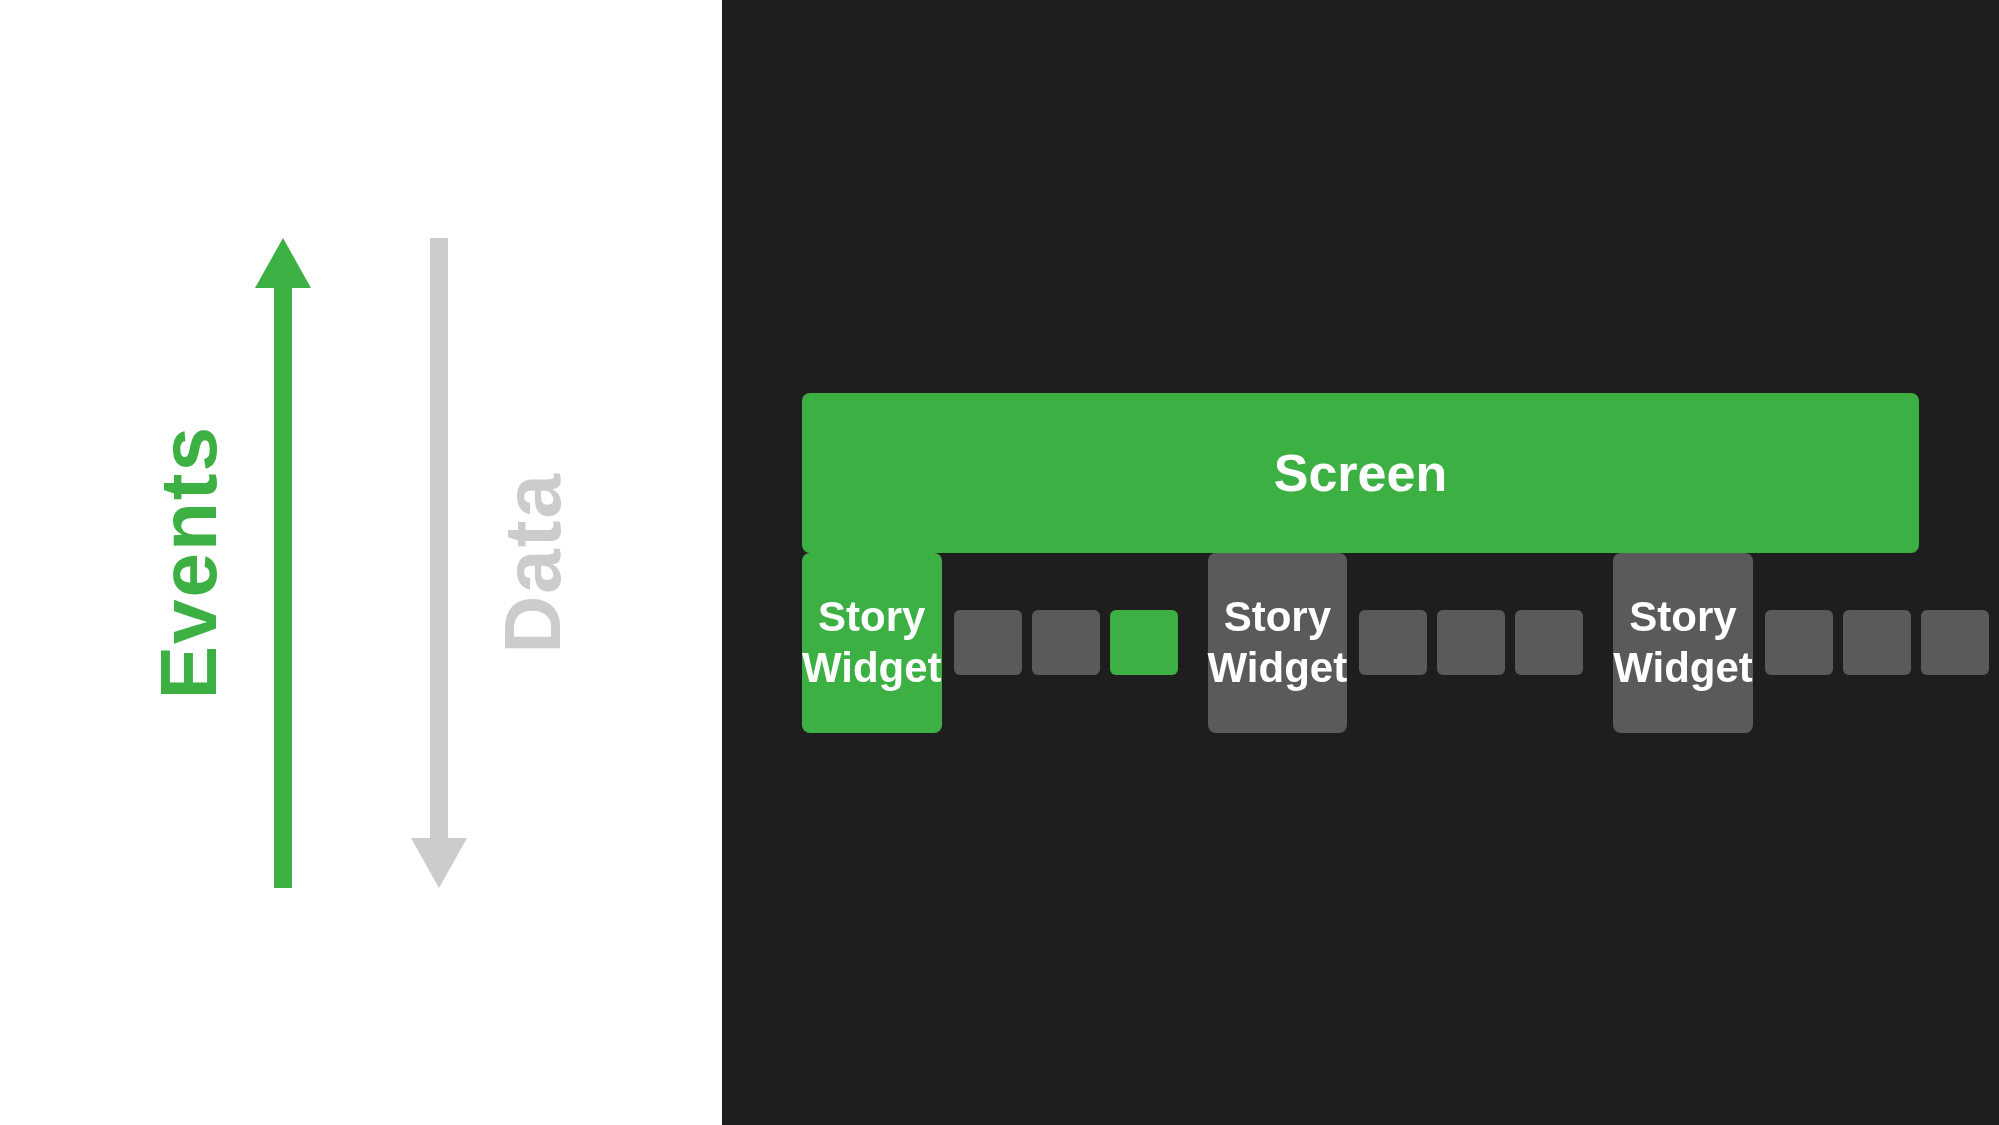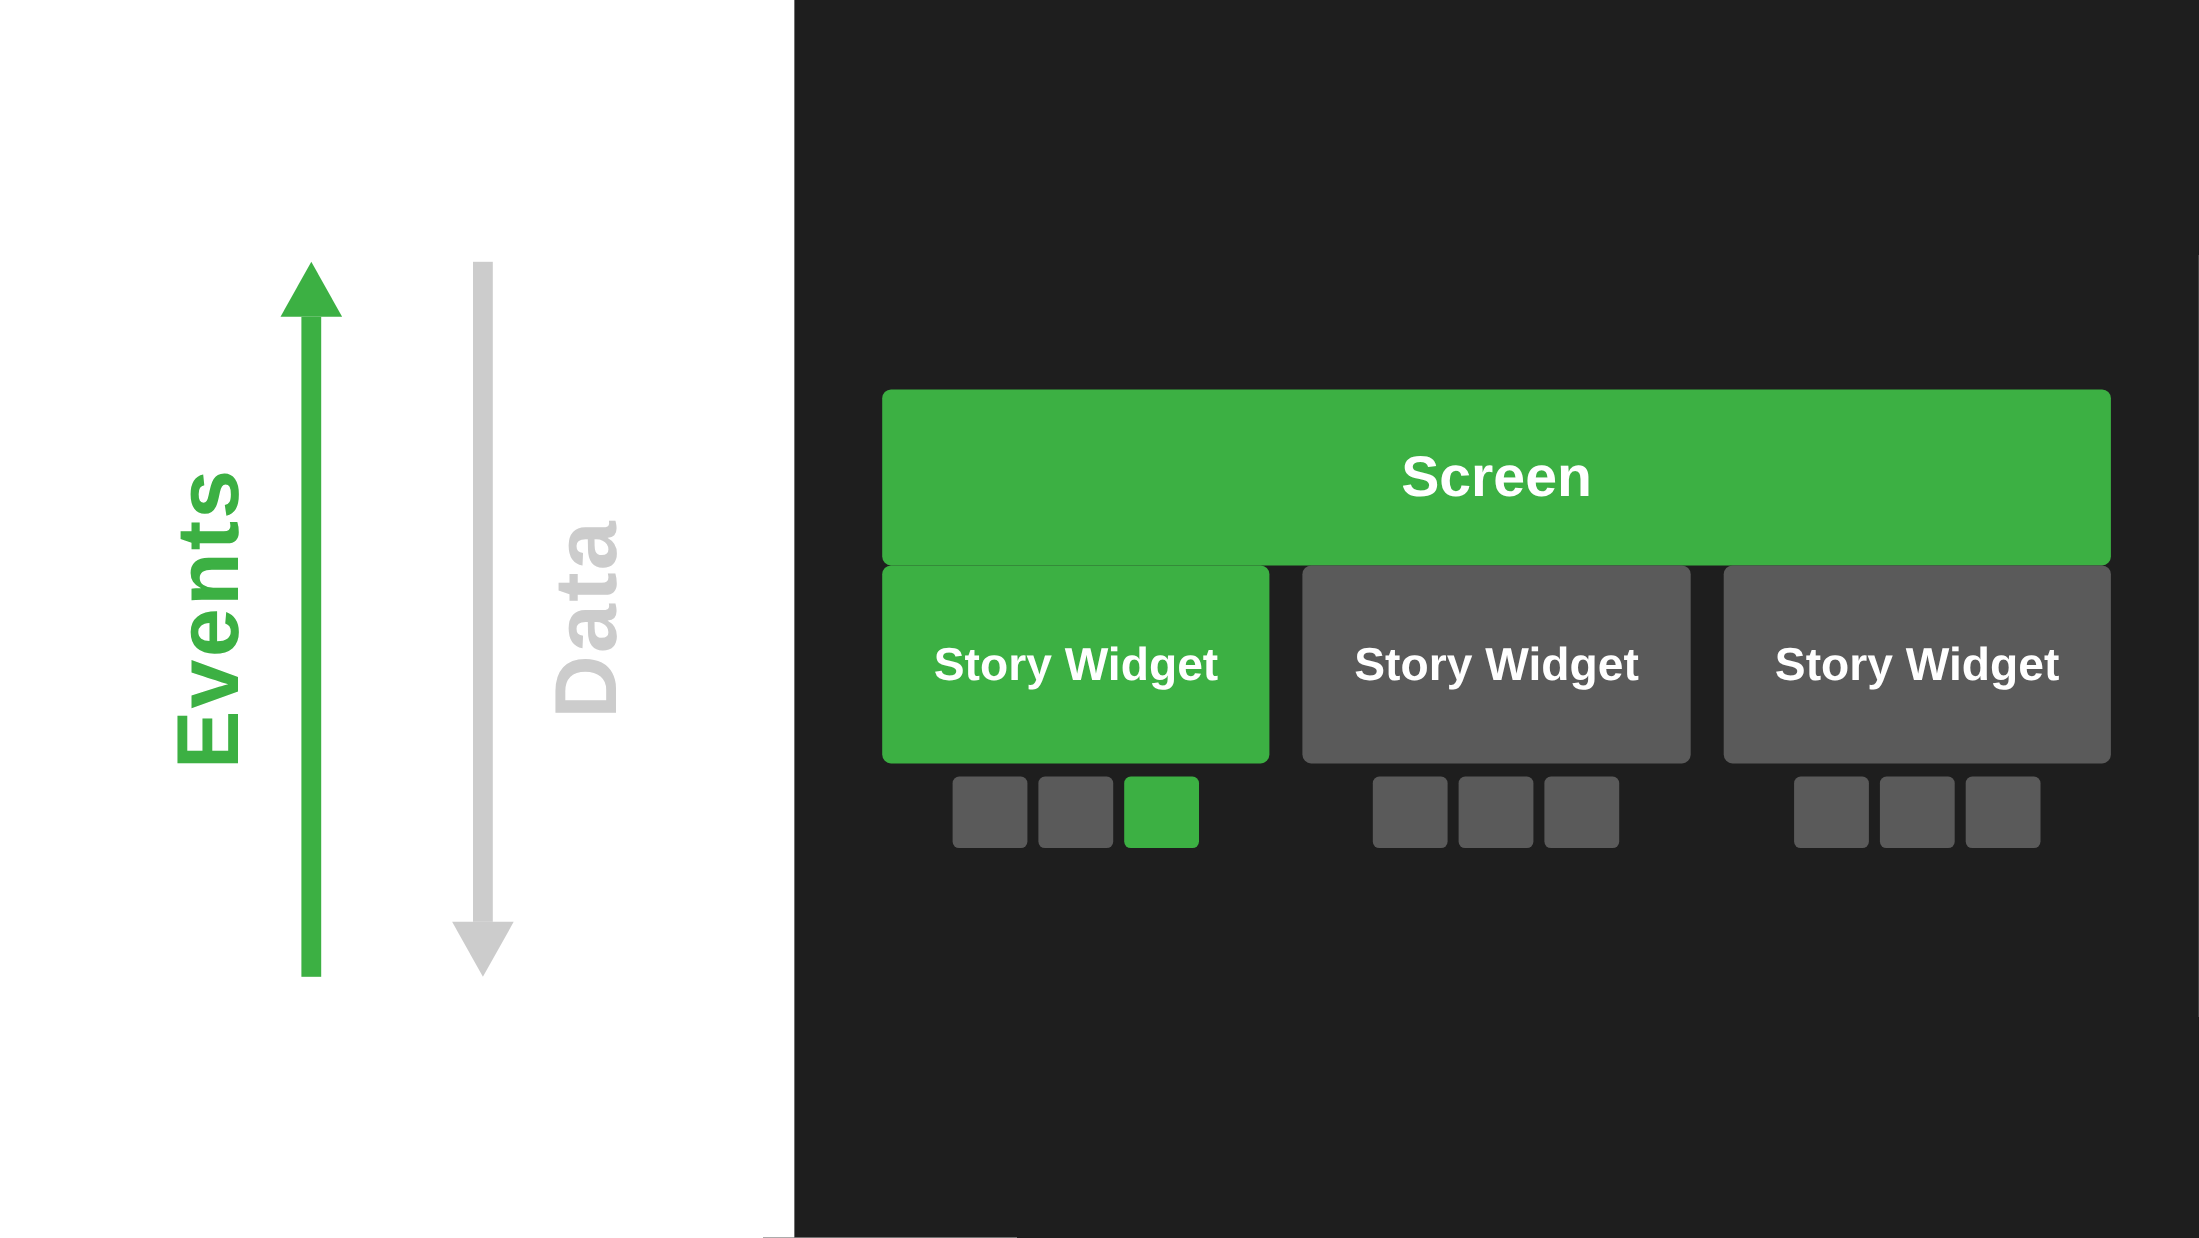--- a/index.html
+++ b/index.html
@@ -166,21 +166,20 @@
     .story-widgets-row {
       width: 100%;
       display: flex;
       flex-direction: row;
       gap: 30px;
       align-items: flex-start;
     }
 
     .story-widget-group {
       display: flex;
-      flex-direction: column;
       align-items: center;
       gap: 12px;
       flex: 1;
     }
 
     .story-widget-block {
       width: 100%;
       border-radius: 8px;
       height: 180px;
       display: flex;

